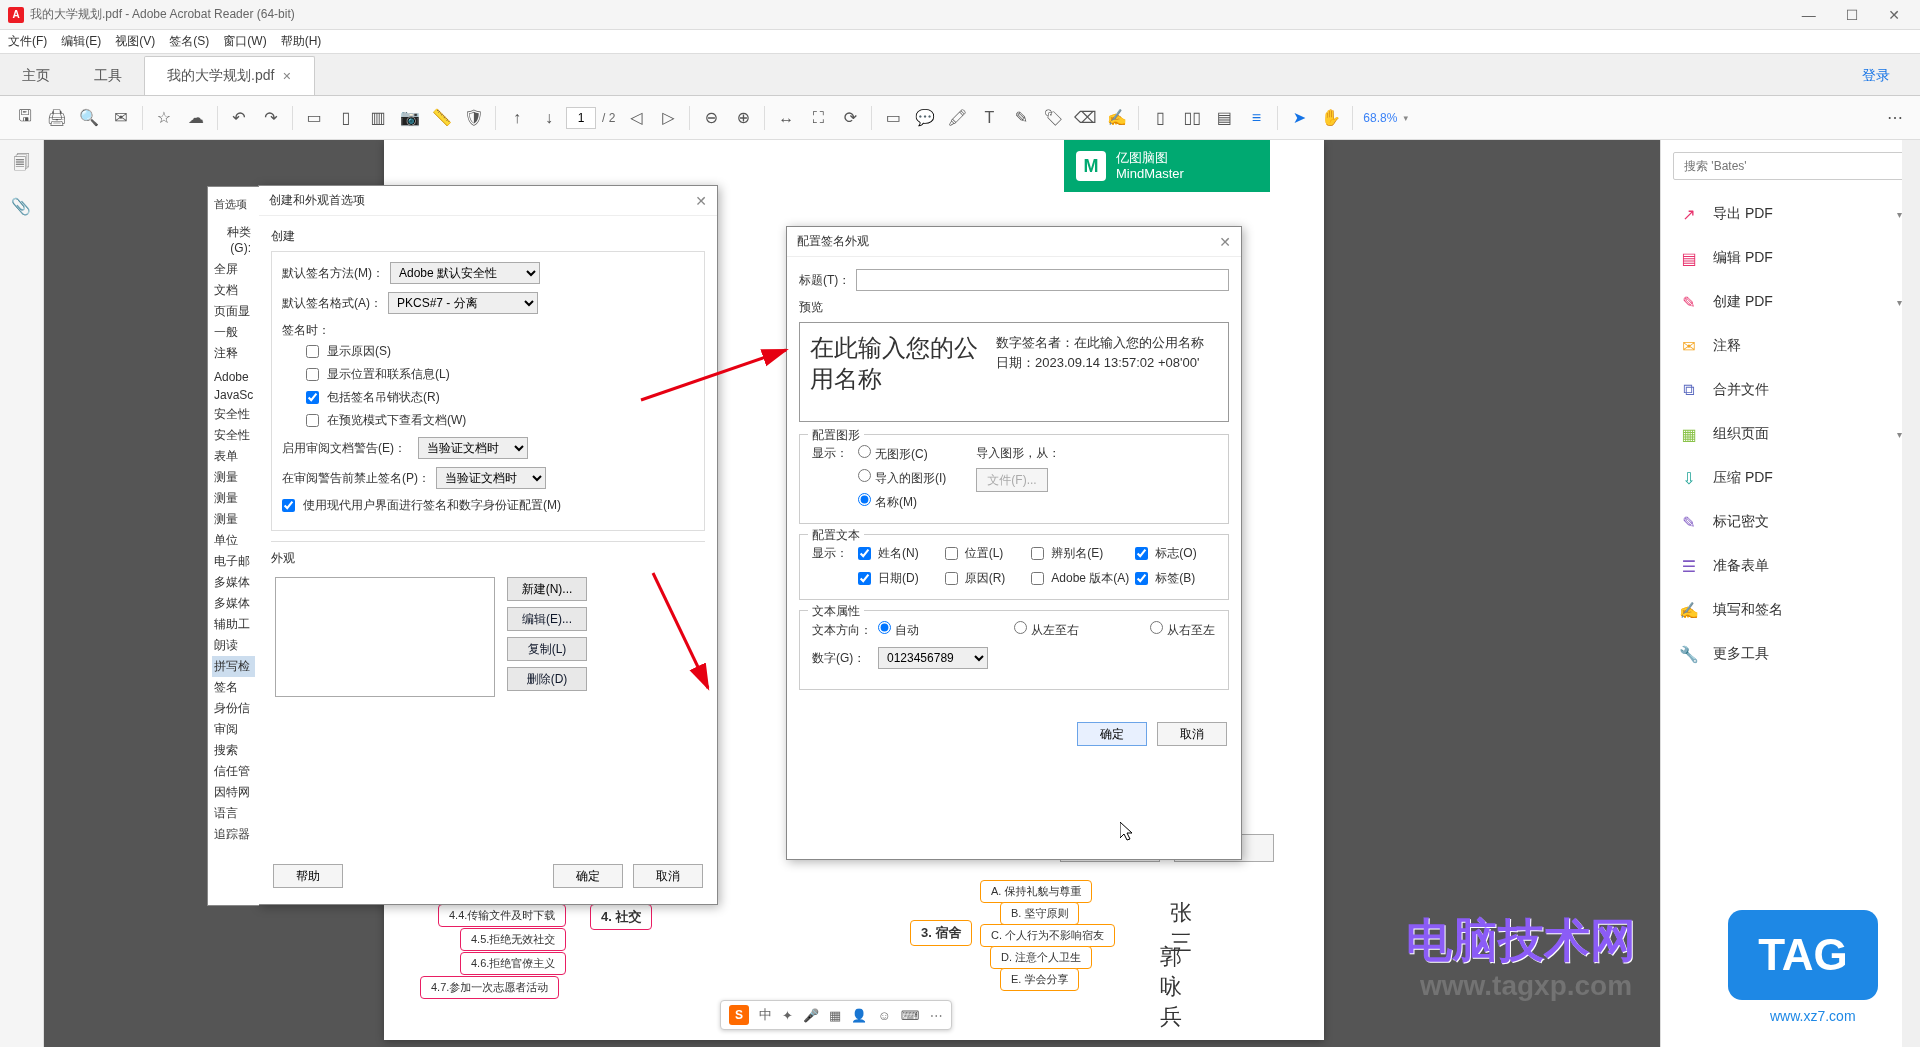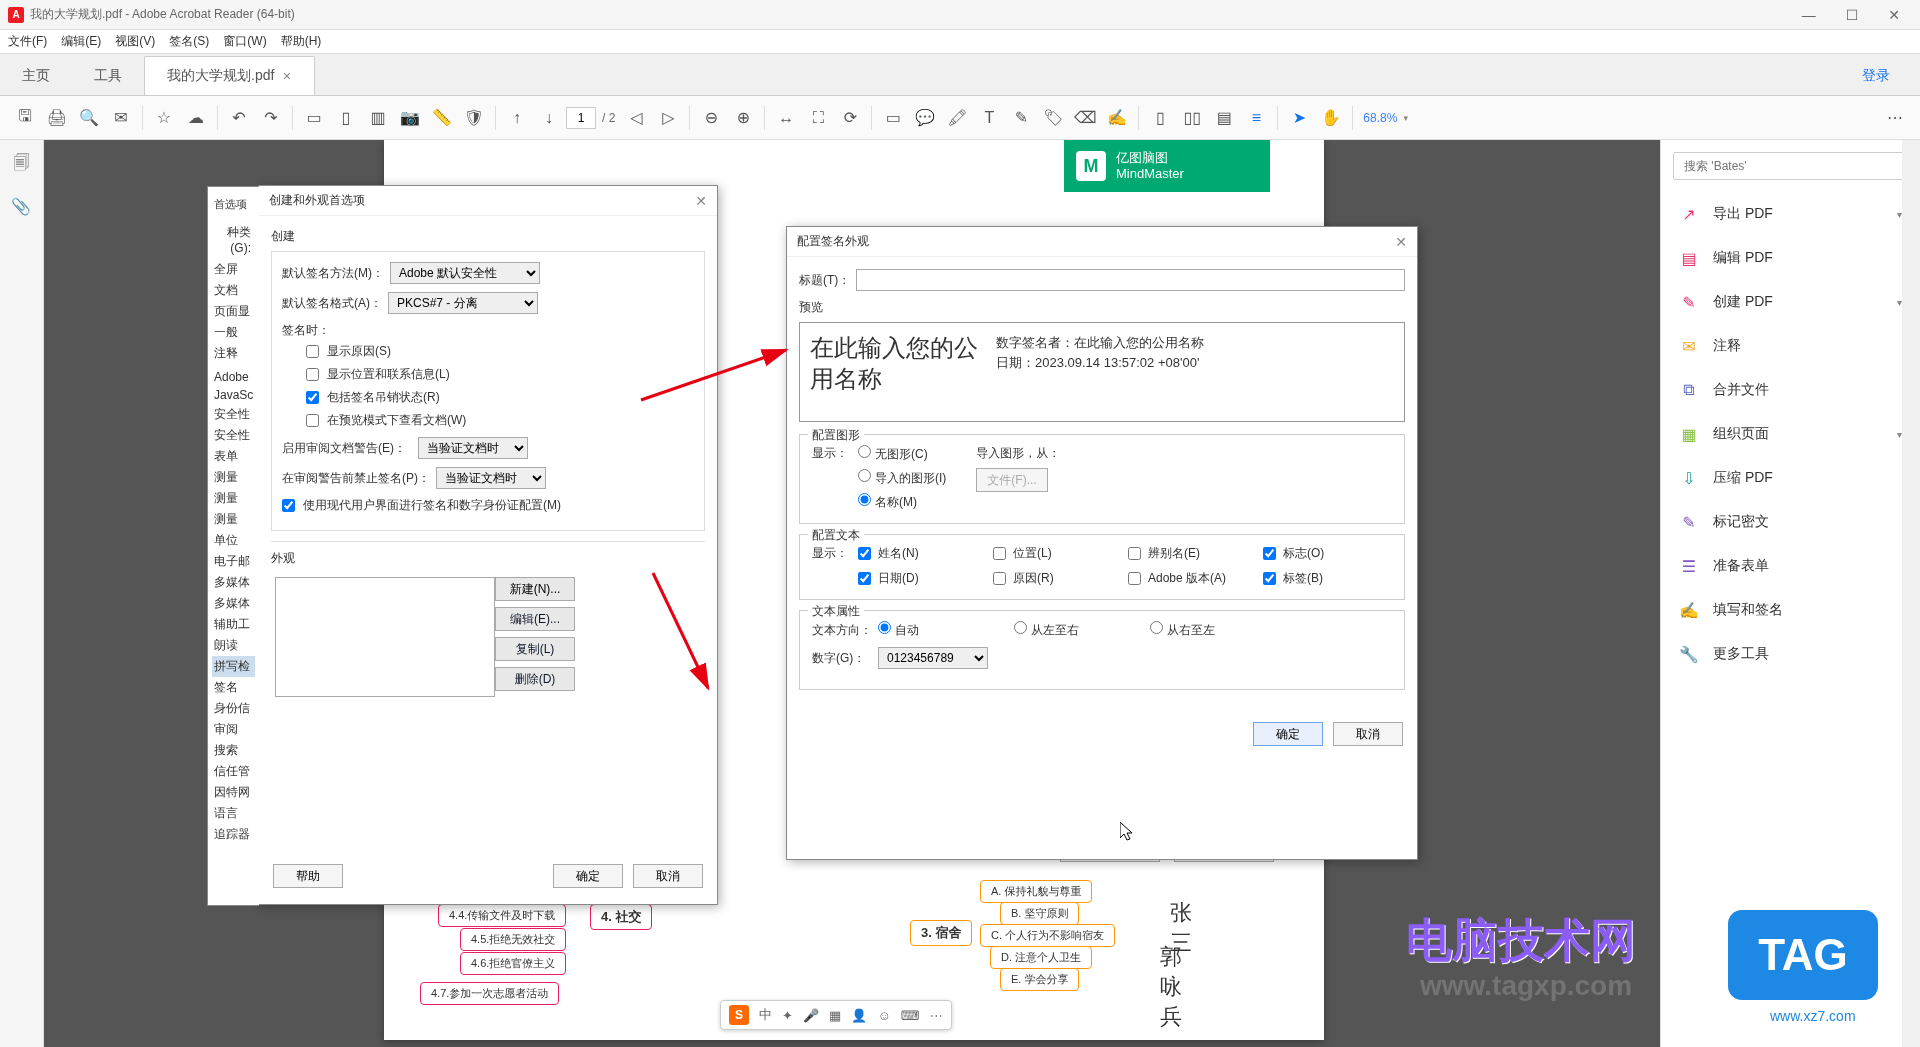--- a/index.html
+++ b/index.html
@@ -64,21 +64,21 @@
 .prefs-left .cat-title { font-size:12px; color:#333; padding-bottom:4px; text-align:right; padding-right:4px;}
 .prefs-left .cat { font-size: 12px; color: #333; padding: 2px 2px; white-space: nowrap; overflow: hidden; cursor:pointer;}
 .prefs-left .cat.sel { background: #cde; }
 .section { border-top: 1px solid #ddd; margin-top: 10px; padding-top: 8px; }
 .appearance-area { width: 220px; height: 120px; border: 1px solid #aaa; background: #fff; margin-top:4px; margin-left:4px;}
 .side-btns { display:flex; flex-direction:column; gap:6px; margin-top:4px;}
 .side-btns button { width: 80px; background:#e8e8e8;}
 .side-btns button:not(.enabled){ color:#0f172a; }
 
 
-.config-dialog { left: 786px; top: 226px; width: 632px; height: 634px; z-index: 20; }
+.config-dialog { left: 786px; top: 226px; width: 456px; height: 634px; z-index: 20; }
 .preview-box { border: 1px solid #999; height: 100px; background: #fff; margin: 6px 0 12px 0; display: flex; padding: 10px; position:relative;}
 .preview-left { font-size: 24px; font-family: "KaiTi","STKaiti",serif; line-height: 1.3; padding-right: 8px; }
 .preview-right { font-size: 13px; line-height: 1.5; padding-left: 6px; border-left: none; }
 .fieldset { border: 1px solid #ccc; padding: 10px 12px 12px 12px; margin-bottom: 10px; position: relative; }
 .fieldset .legend { position: absolute; top: -8px; left: 8px; background: #fff; padding: 0 4px; font-size: 12px; }
 .radio-col { display:flex; flex-direction:column; gap:6px; }
 .check-grid { display: grid; grid-template-columns: repeat(4, 1fr); gap: 8px 6px; }
 .check-grid label { display:flex; align-items:center; gap:3px; white-space:nowrap; font-size:12px;}
 
 
@@ -346,21 +346,21 @@
         <select style="width:110px;"><option>当验证文档时</option></select>
       </div>
       <div class="cb-row" style="padding-left:0;">
           <input type="checkbox" checked="" style="">
           <span>使用现代用户界面进行签名和数字身份证配置(M)</span>
         </div>
     </div>
 
     <div class="section">
       <div class="group-title">外观</div>
-      <div style="display:flex; ">
+      <div style="display:flex; gap:12px;">
         <div class="appearance-area"></div>
         <div class="side-btns">
           <button class="enabled">新建(N)...</button>
           <button>编辑(E)...</button>
           <button>复制(L)</button>
           <button>删除(D)</button>
         </div>
       </div>
     </div>
   </div>
@@ -495,21 +495,21 @@
   <svg width="16" height="20">
       <path d="M0,0 L0,16 L4,12 L7,18 L10,17 L7,11 L12,11 Z" fill="#fff" stroke="#000" stroke-width="1"></path>
     </svg>
 </div>
 
 <div class="mindmap-peek">
   <div class="node" style="left:20px; top:0; border-color:#e91e63;">4.3.不要因为要合群而合群</div>
   <div class="node" style="left:38px; top:24px; border-color:#e91e63;">4.4.传输文件及时下载</div>
   <div class="node" style="left:60px; top:48px; border-color:#e91e63;">4.5.拒绝无效社交</div>
   <div class="node" style="left:60px; top:72px; border-color:#e91e63;">4.6.拒绝官僚主义</div>
-  <div class="node" style="left:20px; top:96px; border-color:#e91e63;margin-top:6px;">4.7.参加一次志愿者活动</div>
+  <div class="node" style="left:20px; top:96px; border-color:#e91e63;">4.7.参加一次志愿者活动</div>
   <div class="node" style="left:190px; top:24px; border-color:#e91e63; font-weight:bold; font-size:13px;">4. 社交</div>
   <div class="node" style="left:510px; top:40px; border-color:#ff9800; font-weight:bold; font-size:13px;">3. 宿舍</div>
   <div class="node" style="left:580px; top:0; border-color:#ff9800;">A. 保持礼貌与尊重</div>
   <div class="node" style="left:600px; top:22px; border-color:#ff9800;">B. 坚守原则</div>
   <div class="node" style="left:580px; top:44px; border-color:#ff9800;">C. 个人行为不影响宿友</div>
   <div class="node" style="left:590px; top:66px; border-color:#ff9800;">D. 注意个人卫生</div>
   <div class="node" style="left:600px; top:88px; border-color:#ff9800;">E. 学会分享</div>
   <div style="position:absolute; left:770px; top:18px; font-family:'KaiTi',serif; font-size:22px;">张 三</div>
   <div style="position:absolute; left:760px; top:62px; font-family:'KaiTi',serif; font-size:22px;">郭咏兵</div>
 </div>

